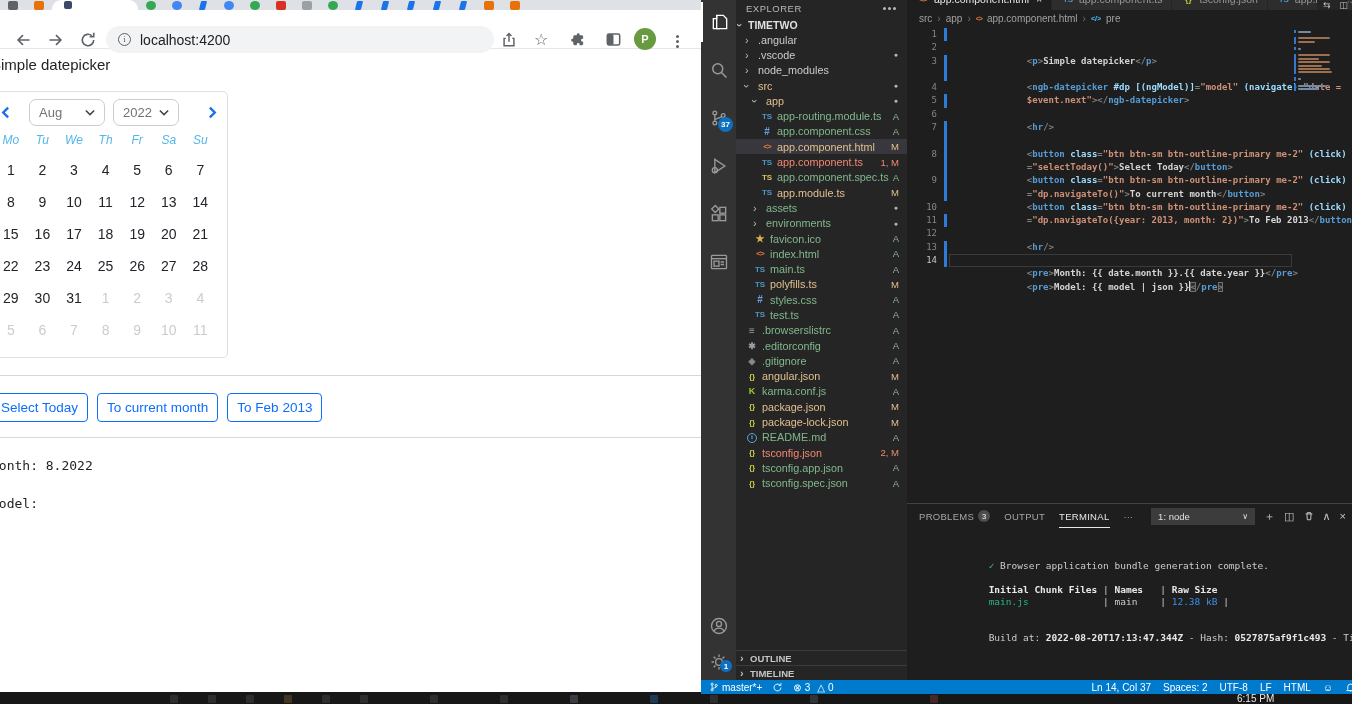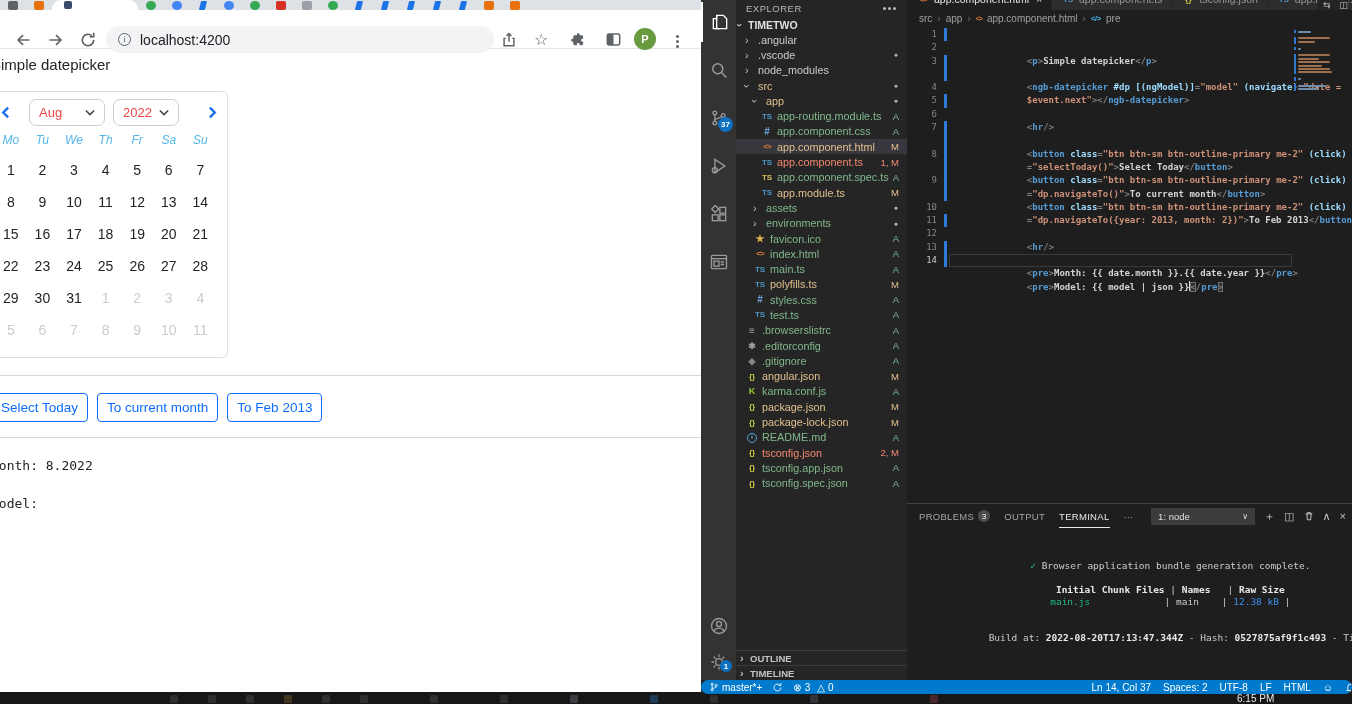--- a/index.html
+++ b/index.html
@@ -24,21 +24,21 @@
   .star-icon { position:absolute; left:534px; top:20px; font-size:16px; color:#5f6368; }
   .avatar { position:absolute; left:634px; top:18px; width:22px; height:22px; border-radius:50%; color:#fff; font-size:11px; font-weight:bold; display:flex; align-items:center; justify-content:center; }
   .vdots { position:absolute; left:676px; top:30px; width:3px; height:3px; border-radius:50%; background:#5f6368; box-shadow:0 -5px 0 #5f6368, 0 5px 0 #5f6368; }
 
   .page { position:absolute; top:50px; left:0; right:0; bottom:0; overflow:hidden; }
   .page-inner { position:absolute; left:-9px; top:0; width:710px; bottom:0; }
   .apptitle { position:absolute; left:0; top:6px; font-size:15px; color:#212529; }
   .dp { position:absolute; left:0; top:41px; width:237px; height:267px; border:1px solid #dfdfdf; border-radius:5px; padding:3px; background:#fff; }
   .dp-nav { display:flex; align-items:center; height:31px; margin-top:2px; }
   .dp-chev { width:22px; height:24px; background:none; border:none; color:#1a6fea; display:flex; align-items:center; justify-content:center; }
-  .dp-select { height:27px; border:1px solid #c9cdd2; border-radius:7px; display:flex; align-items:center; justify-content:space-between; padding:0 9px; font-size:13px; color:#ef4444; background:#fff; }
+  .dp-select { height:27px; border:1px solid #c9cdd2; border-radius:7px; display:flex; align-items:center; justify-content:space-between; padding:0 9px; font-size:13px; color:#737373; background:#fff; }
   .dp-sel-month { width:76px; margin-left:12px; }
   .dp-sel-year { width:66px; margin-left:8px; }
   .dp-chev-right { margin-left:auto; margin-right:2px; }
   .dp-weekdays { display:flex; height:21px; margin-top:5px; }
   .wd { width:31.6px; text-align:center; font-size:12px; font-style:italic; color:#53b6e8; }
   .dp-week { display:flex; height:32px; }
   .day { width:31.6px; display:flex; align-items:center; justify-content:center; font-size:14px; color:#212529; }
   .day.muted { color:#c9ccd0; }
   .hr { position:absolute; left:0; width:710px; height:1px; background:#d8d8d8; }
   .hr1 { top:325px; } .hr2 { top:387px; }
@@ -122,26 +122,26 @@
 
   .terminal { position:absolute; left:0; right:0; top:503px; bottom:0; border-top:1px solid #424242; background:#1e1e1e; overflow:hidden; }
   .term-tabs { height:24px; display:flex; align-items:center; padding-left:12px; font-size:9.5px; color:#a6a6a6; }
   .ttab { margin-right:14px; height:100%; display:flex; align-items:center; gap:4px; letter-spacing:.3px; }
   .ttab.active { color:#e7e7e7; box-shadow:inset 0 -1px 0 #e7e7e7; }
   .tbadge { background:#4d4d4d; color:#fff; border-radius:50%; width:12px; height:12px; font-size:7.5px; display:flex; align-items:center; justify-content:center; }
   .tdots { color:#a6a6a6; margin-right:10px; }
   .tsel { margin-left:auto; width:104px; height:17px; background:#3c3c3c; display:flex; align-items:center; justify-content:space-between; padding:0 7px; font-size:9.5px; color:#e0e0e0; }
   .term-icon { color:#c5c5c5; font-size:11px; margin-left:9px; background:none; border:none; display:flex; align-items:center; }
   .term-icon:last-child { margin-right:6px; }
-  .term-body { padding:8px 0 4px 13px; font-family:"DejaVu Sans Mono",monospace; font-size:9.5px; line-height:12px; color:#cccccc;text-align:center; }
+  .term-body { padding:8px 0 4px 13px; font-family:"DejaVu Sans Mono",monospace; font-size:9.5px; line-height:12px; color:#cccccc; }
   .tline { white-space:pre; height:12px; }
   .tline .ok { color:#2fbf71; } .tline .grn { color:#23b883; } .tline .cy { color:#3b8eea; }
   .tline .b { font-weight:bold; color:#e8e8e8; }
 
-  .statusbar { position:absolute; left:0; right:0; bottom:0; height:14px; background:#007acc; color:#fff; display:flex; align-items:center; font-size:10px; padding:0 8px; gap:10px; z-index:4; overflow:hidden;border-radius:7px; }
+  .statusbar { position:absolute; left:0; right:0; bottom:0; height:14px; background:#007acc; color:#fff; display:flex; align-items:center; font-size:10px; padding:0 8px; gap:10px; z-index:4; overflow:hidden; }
   .sb-item { display:flex; align-items:center; gap:3px; white-space:nowrap; }
   .sb-right { margin-left:auto; display:flex; gap:12px; align-items:center; }
 
   #taskbar { position:absolute; left:0; top:692px; width:1352px; height:12px; background:#171717; z-index:1; overflow:hidden; }
   .tb-ico { position:absolute; top:3px; width:8px; height:8px; background:#2e2e2e; border-radius:1px; }
   .tb-time { position:absolute; left:1237px; top:1px; font-size:10px; color:#e8e8e8; }
 </style>
 </head>
 <body>
 

